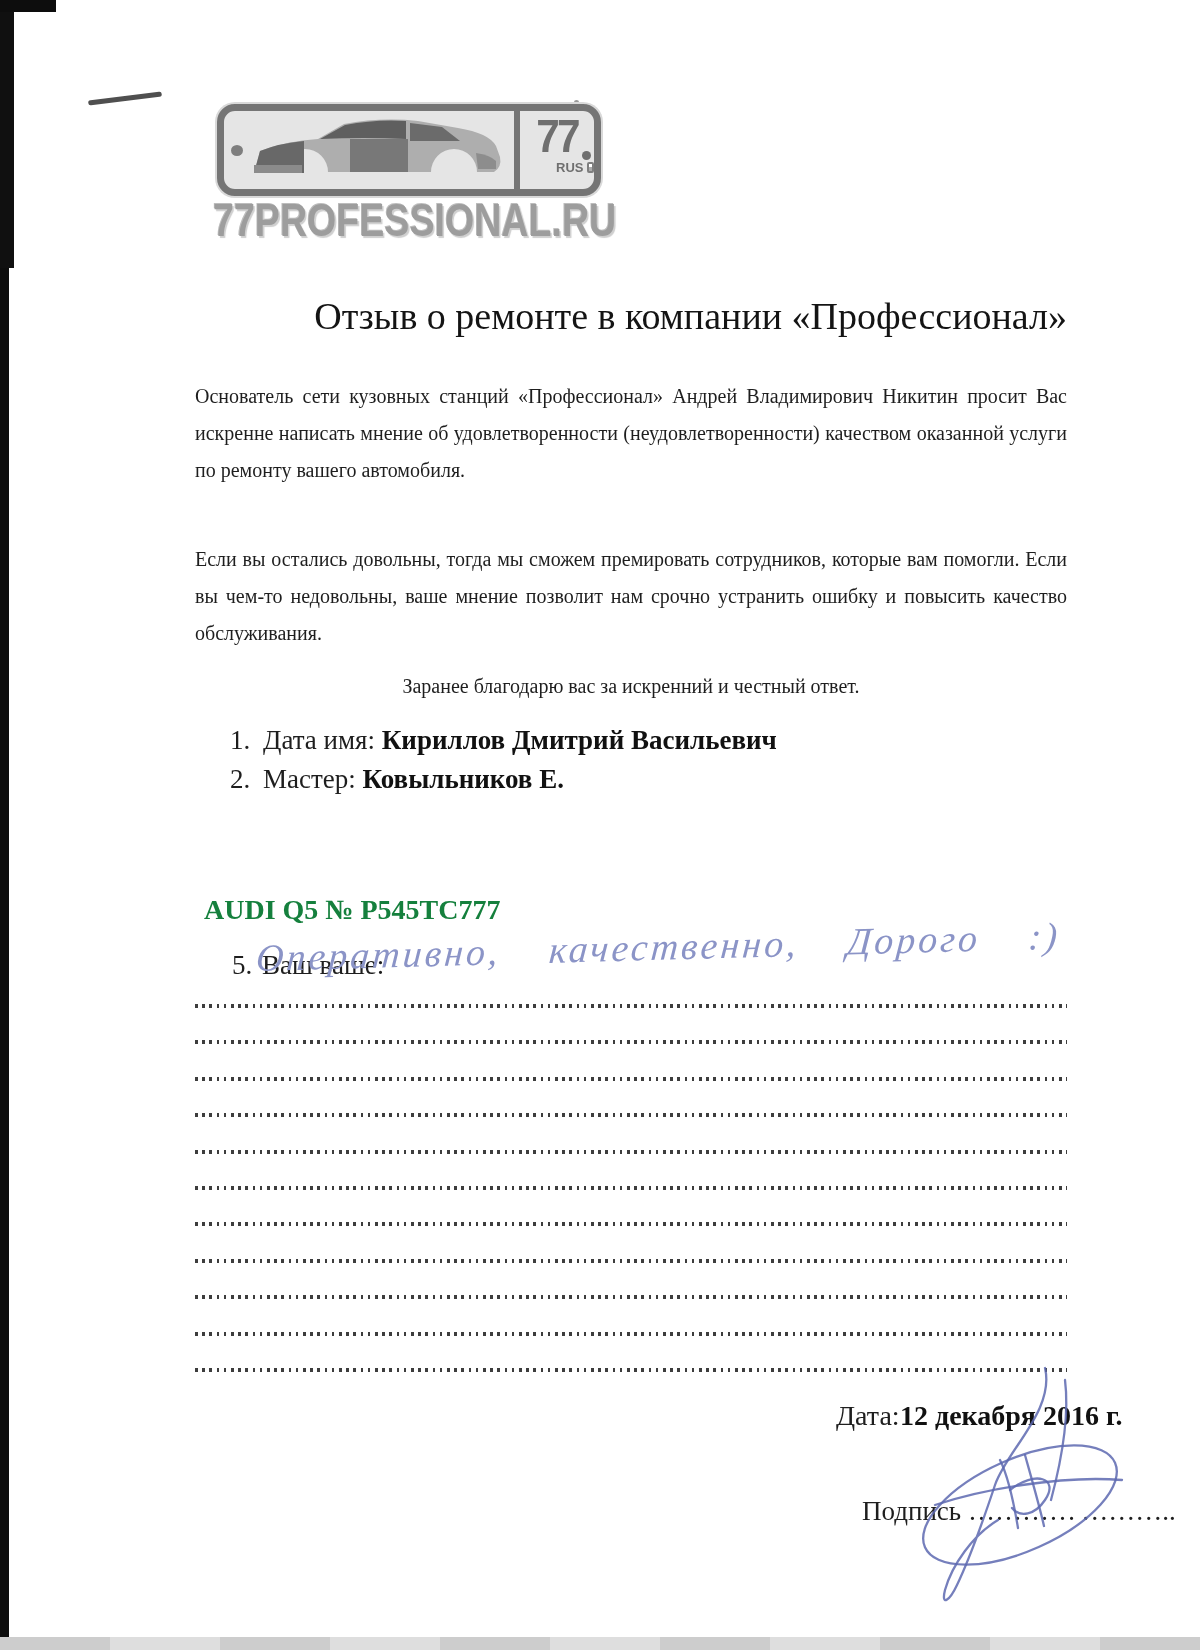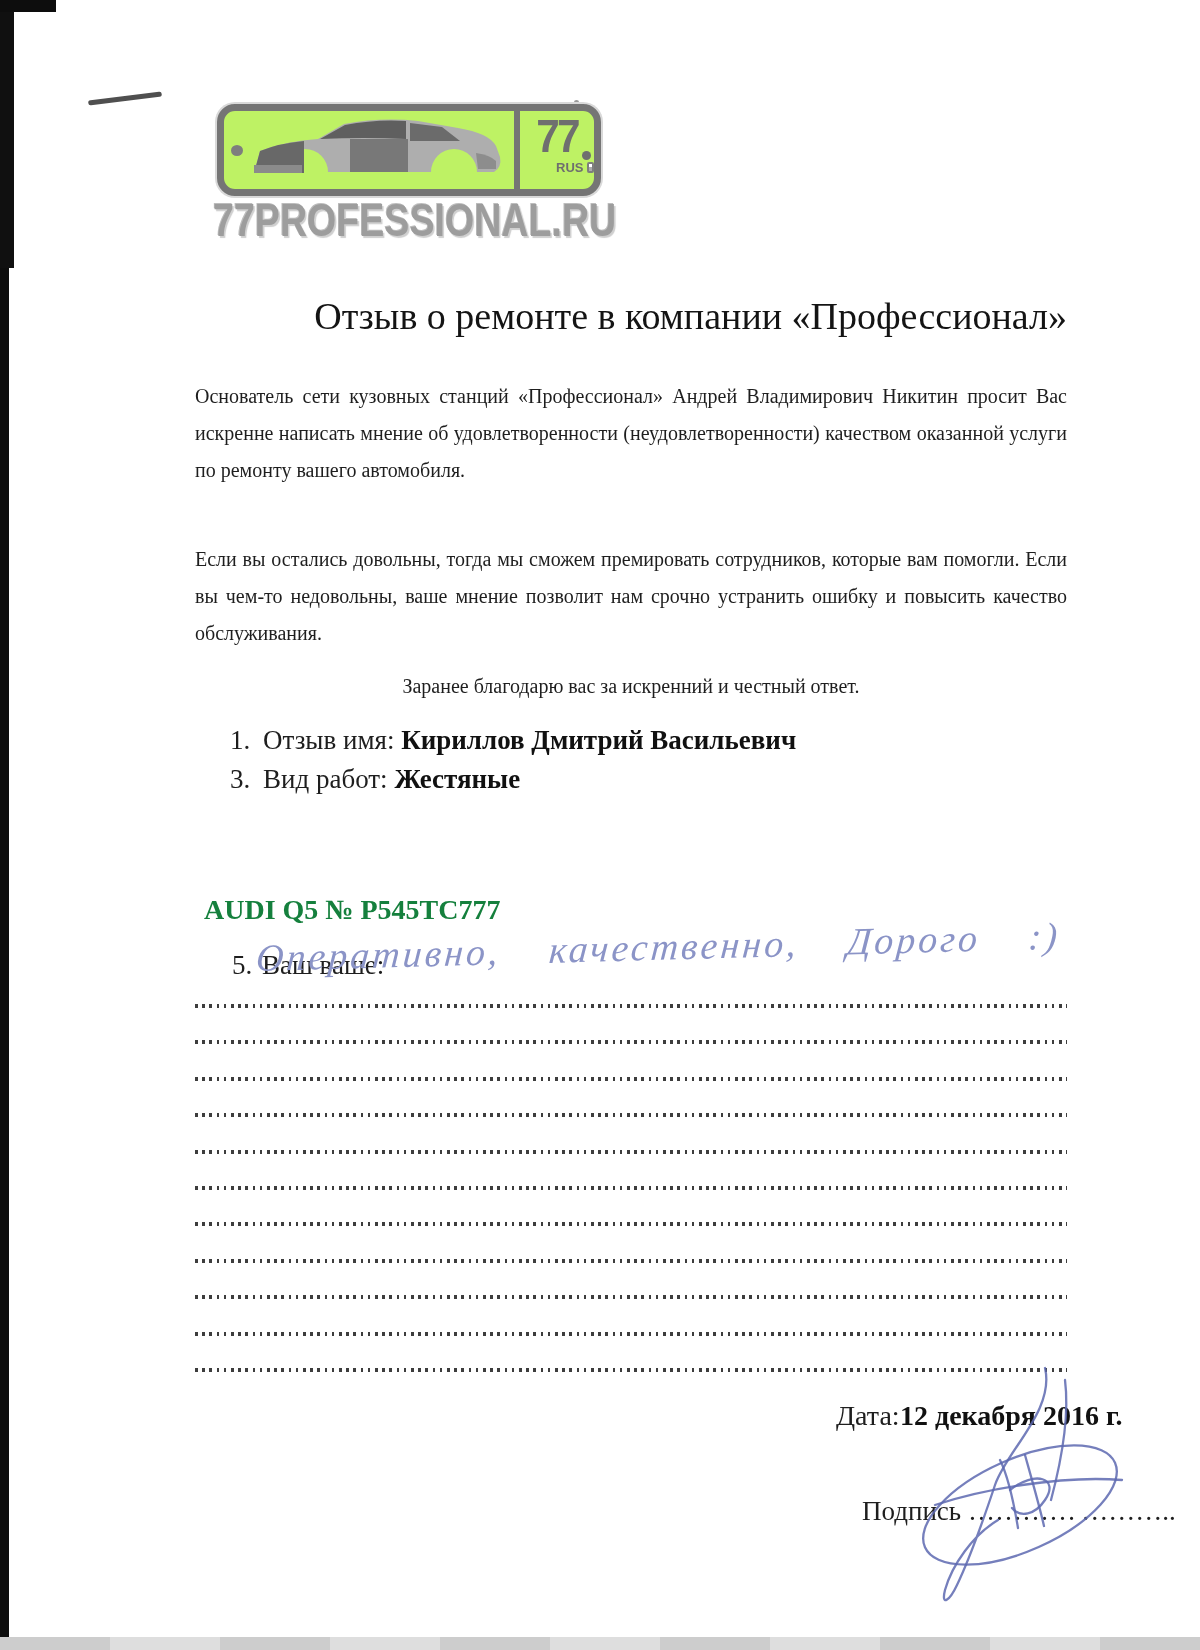--- a/index.html
+++ b/index.html
@@ -21,21 +21,21 @@
   .edge-left-top{left:0;top:0;width:14px;height:268px;background:#101010;}
   .corner-blob{left:0;top:0;width:56px;height:12px;background:#0d0d0d;}
   .bottom-band{left:0;top:1637px;width:1200px;height:13px;
     background:repeating-linear-gradient(90deg,#cdcdcd 0 110px,#dedede 110px 220px);}
   .pen-mark{left:88px;top:96px;width:74px;height:5px;background:#4f4f4f;
     border-radius:3px;transform:rotate(-7deg);}
   .speck{left:574px;top:100px;width:5px;height:4px;background:#9a9a9a;border-radius:50%;}
 
   
   .plate{left:217px;top:104px;width:384px;height:92px;border:7px solid #757575;
-    border-radius:18px;display:flex;box-sizing:border-box;background:#bef264;
+    border-radius:18px;display:flex;box-sizing:border-box;background:#e5e5e5;
     box-shadow:0 0 0 2px #d9d9d9;}
   .plate-left{flex:1;position:relative;}
   .bolt{position:absolute;left:7px;top:34px;width:12px;height:11px;background:#7e7e7e;border-radius:50%;}
   .car-svg{position:absolute;left:22px;top:4px;}
   .plate-divider{width:6px;background:#757575;}
   .plate-right{width:74px;position:relative;text-align:center;
     font-family:"Liberation Sans", sans-serif;color:#6f6f6f;}
   .code77{font-size:46px;font-weight:bold;line-height:1;margin-top:2px;letter-spacing:-3px;
     transform:scaleX(.92);transform-origin:center;}
   .code-dot{position:absolute;right:3px;top:40px;width:9px;height:9px;background:#6f6f6f;border-radius:50%;}
@@ -113,24 +113,24 @@
 </div>
 <div class="abs site-text">77PROFESSIONAL.RU</div>
 
 <div class="abs title">Отзыв о ремонте в компании «Профессионал»</div>
 <div class="abs para p1">Основатель сети кузовных станций «Профессионал» Андрей Владимирович Никитин просит Вас искренне написать мнение об удовлетворенности (неудовлетворенности) качеством оказанной услуги по ремонту вашего автомобиля.</div>
 <div class="abs para p2">Если вы остались довольны, тогда мы сможем премировать сотрудников, которые вам помогли. Если вы чем-то недовольны, ваше мнение позволит нам срочно устранить ошибку и повысить качество обслуживания.</div>
 <div class="abs para p3">Заранее благодарю вас за искренний и честный ответ.</div>
 
 <div class="abs form-list">
   <div class="form-row">
-    <span class="form-num">1.</span><span>Отзыв имя: </span><span class="form-val">Кириллов Дмитрий Васильевич</span>
+    <span class="form-num">1.</span><span>Дата имя: </span><span class="form-val">Кириллов Дмитрий Васильевич</span>
   </div>
   <div class="form-row">
-    <span class="form-num">3.</span><span>Вид работ: </span><span class="form-val">Жестяные</span>
+    <span class="form-num">2.</span><span>Мастер: </span><span class="form-val">Ковыльников Е.</span>
   </div>
 </div>
 
 <div class="abs car-line">AUDI Q5 № Р545ТС777</div>
 
 <div class="abs review-label">
   <span class="review-num">5.</span><span>Ваш ваше:</span>
 </div>
 <div class="abs handwriting">Оперативно, качественно, Дорого :)</div>
 <div class="abs dots-area">

